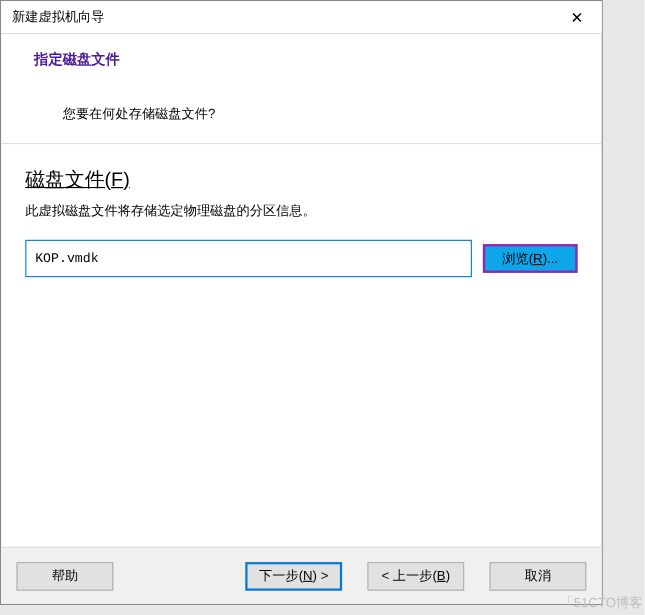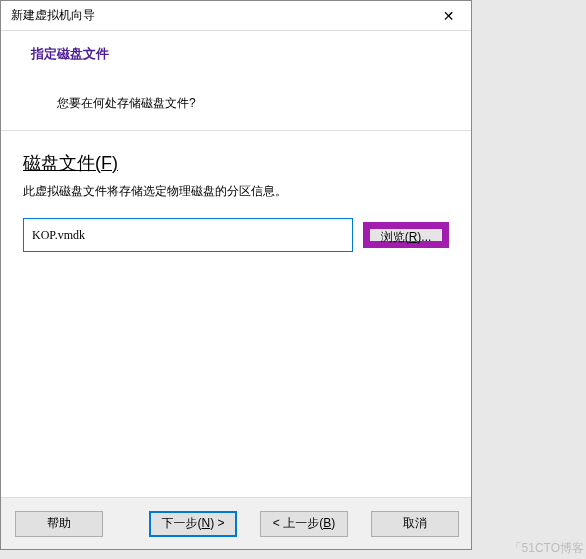--- a/index.html
+++ b/index.html
@@ -5,21 +5,21 @@
     * { box-sizing: border-box; margin: 0; padding: 0; }
     body {
       font-family: "Microsoft YaHei", "Segoe UI", Tahoma, sans-serif;
       font-size: 12px;
       background: #e8e8e8;
       width: 586px;
       height: 559px;
       position: relative;
     }
     .dialog {
-      width: 472px;
+      width: 548px;
       height: 550px;
       background: #ffffff;
       border: 1px solid #888;
       position: relative;
       display: flex;
       flex-direction: column;
     }
     .titlebar {
       height: 30px;
       display: flex;
@@ -71,28 +71,28 @@
       display: flex;
       gap: 10px;
       align-items: center;
     }
     .text-input {
       flex: 1;
       height: 26px;
       border: 1px solid #0078d7;
       padding: 16px 8px;
       font-size: 12px;
-      font-family: Liberation Serif, serif;
+      font-family: Liberation Mono, monospace;
       outline: none;
     }
     .browse-btn {
       width: 86px;
       height: 26px;
-      background: #e5e5e5;
-      border: 7px solid #a21caf;
+      background: #0ea5e9;
+      border: 2px solid #a21caf;
       cursor: pointer;
       font-size: 12px;
       font-family: inherit;
     }
     .browse-btn .ul { text-decoration: underline; }
 
     .footer {
       height: 52px;
       background: #f0f0f0;
       border-top: 1px solid #ddd;

